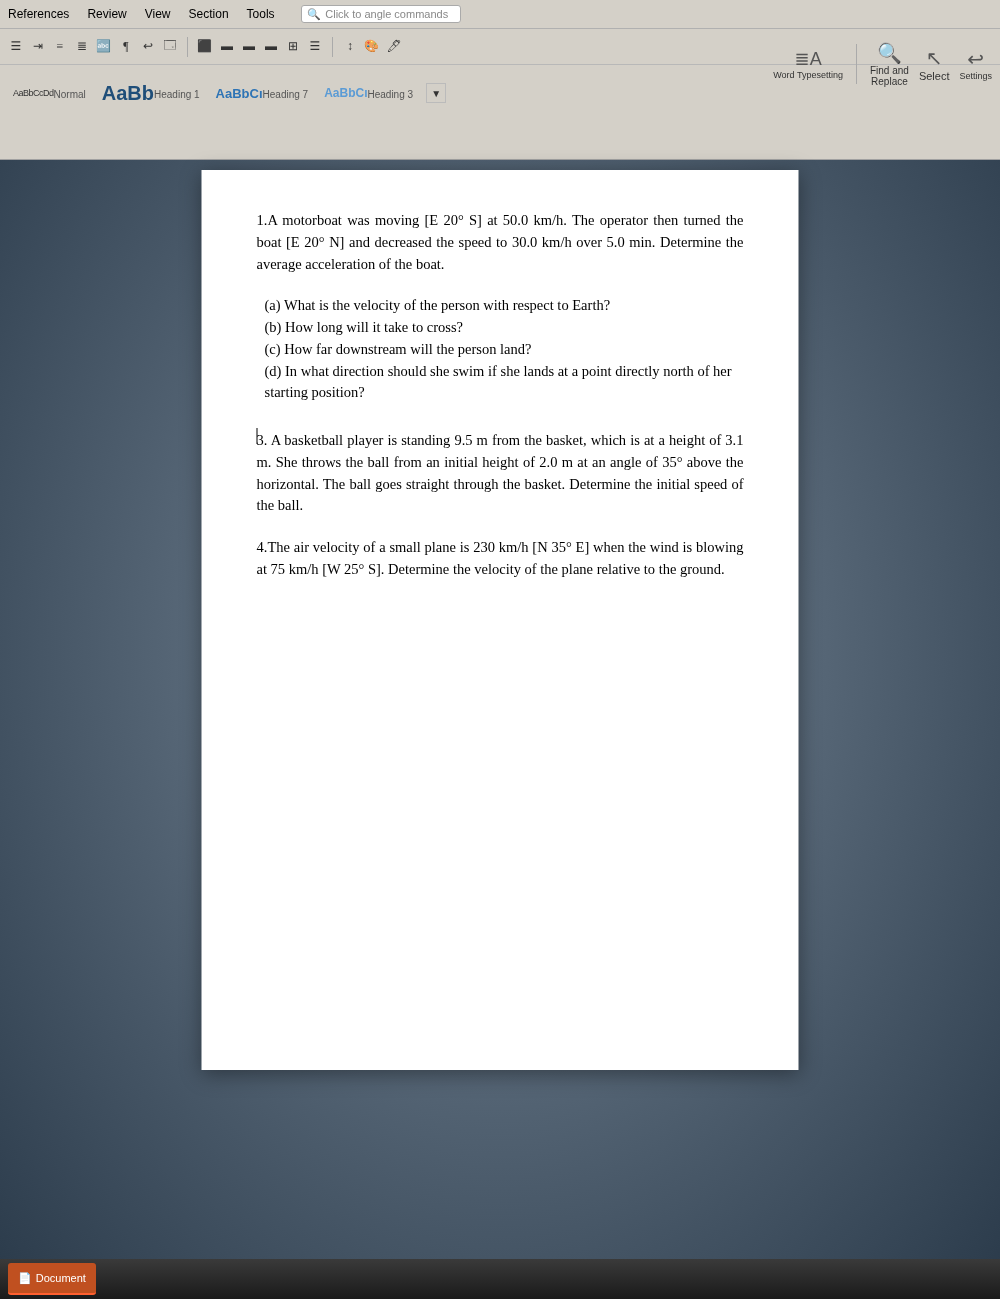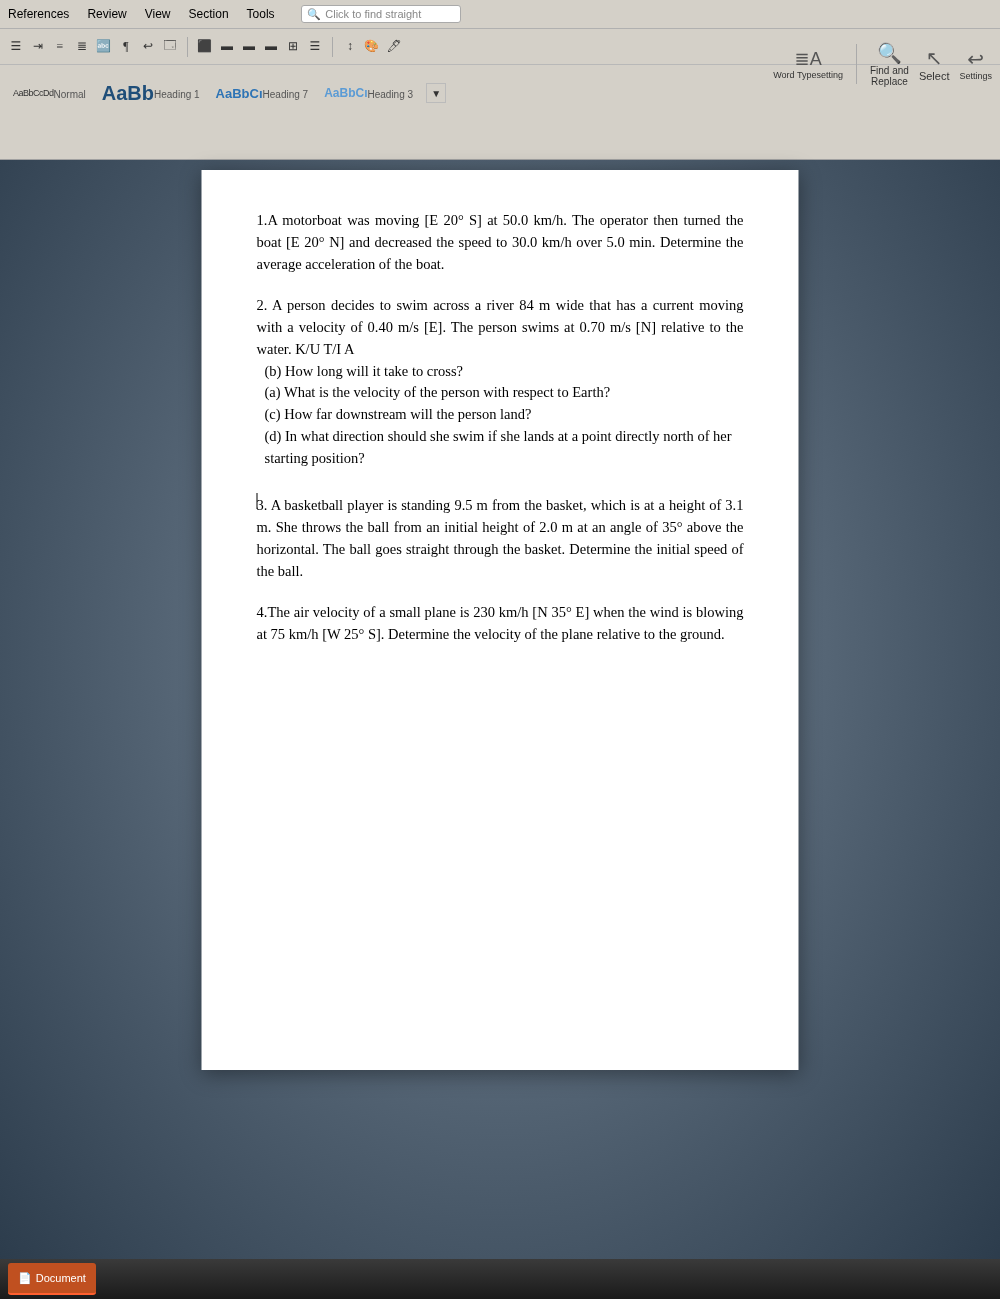--- a/index.html
+++ b/index.html
@@ -256,21 +256,21 @@
 <div class="toolbar-container">
 
   <div class="menu-bar">
     <span class="menu-item">References</span>
     <span class="menu-item">Review</span>
     <span class="menu-item">View</span>
     <span class="menu-item">Section</span>
     <span class="menu-item">Tools</span>
     <div class="search-box">
       <span>🔍</span>
-      <span style="margin-left:4px; font-size:11px; color:#888;">Click to find straight</span>
+      <span style="margin-left:4px; font-size:11px; color:#888;">Click to angle commands</span>
     </div>
   </div>
 
   <div class="toolbar-row1">
     <div class="fmt-icons">
       <div class="toolbar-icon">☰</div>
       <div class="toolbar-icon">⇥</div>
       <div class="toolbar-icon">≡</div>
       <div class="toolbar-icon">≣</div>
       <div class="toolbar-icon">🔤</div>
@@ -346,24 +346,23 @@
 
 </div>
 
 <div class="document-page">
 
   <div class="question-block">
     <p class="question-text">1.A motorboat was moving [E 20° S] at 50.0 km/h. The operator then turned the boat [E 20° N] and decreased the speed to 30.0 km/h over 5.0 min. Determine the average acceleration of the boat.</p>
   </div>
 
   <div class="question-block">
-    <p class="question-text">2. A person decides to swim across a river 84 m wide that has a current moving with a velocity of 0.40 m/s [E]. The person swims at 0.70 m/s [N] relative to the water. K/U T/I A</p>
     <div class="sub-question">
+      <p>(a) What is the velocity of the person with respect to Earth?</p>
       <p>(b) How long will it take to cross?</p>
-      <p>(a) What is the velocity of the person with respect to Earth?</p>
       <p>(c) How far downstream will the person land?</p>
       <p>(d) In what direction should she swim if she lands at a point directly north of her starting position?</p>
     </div>
   </div>
 
   <div style="height:6px;">
     <span class="cursor-line"></span>
   </div>
 
   <div class="question-block">

